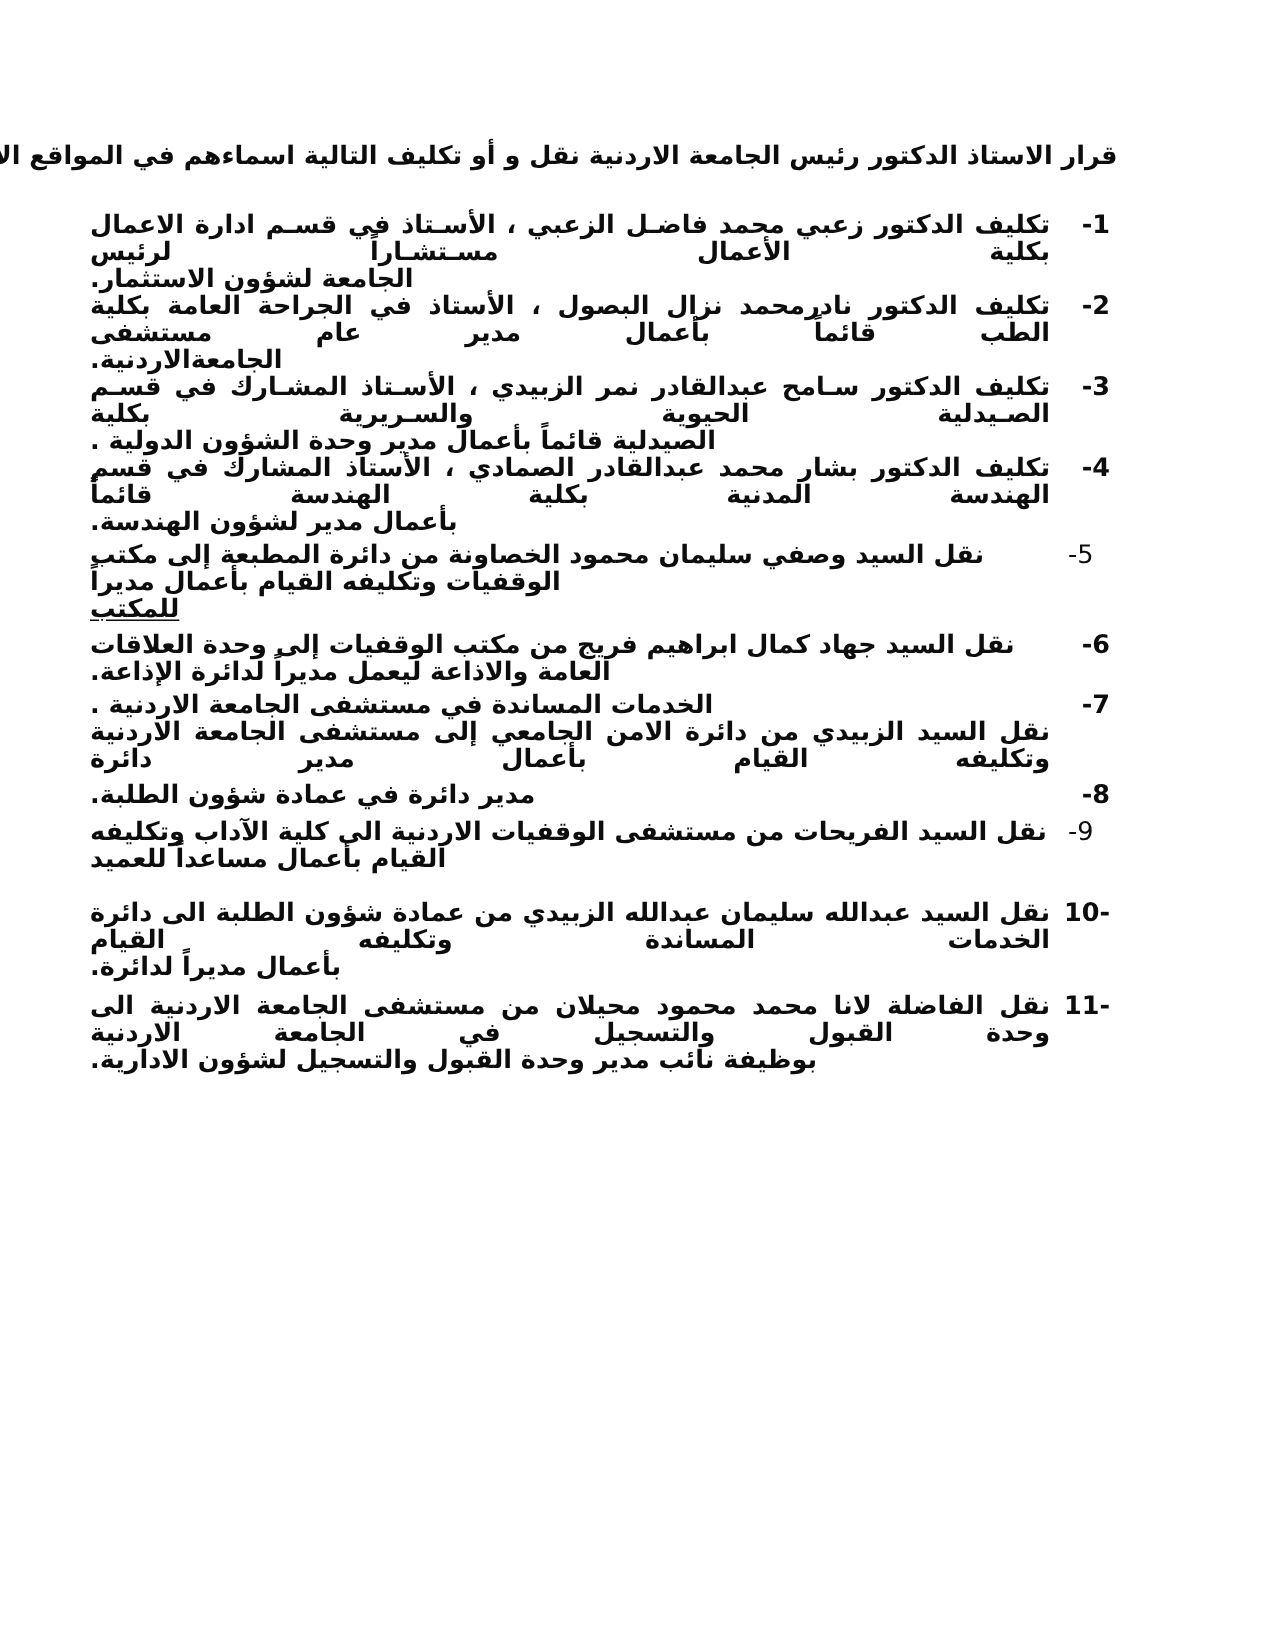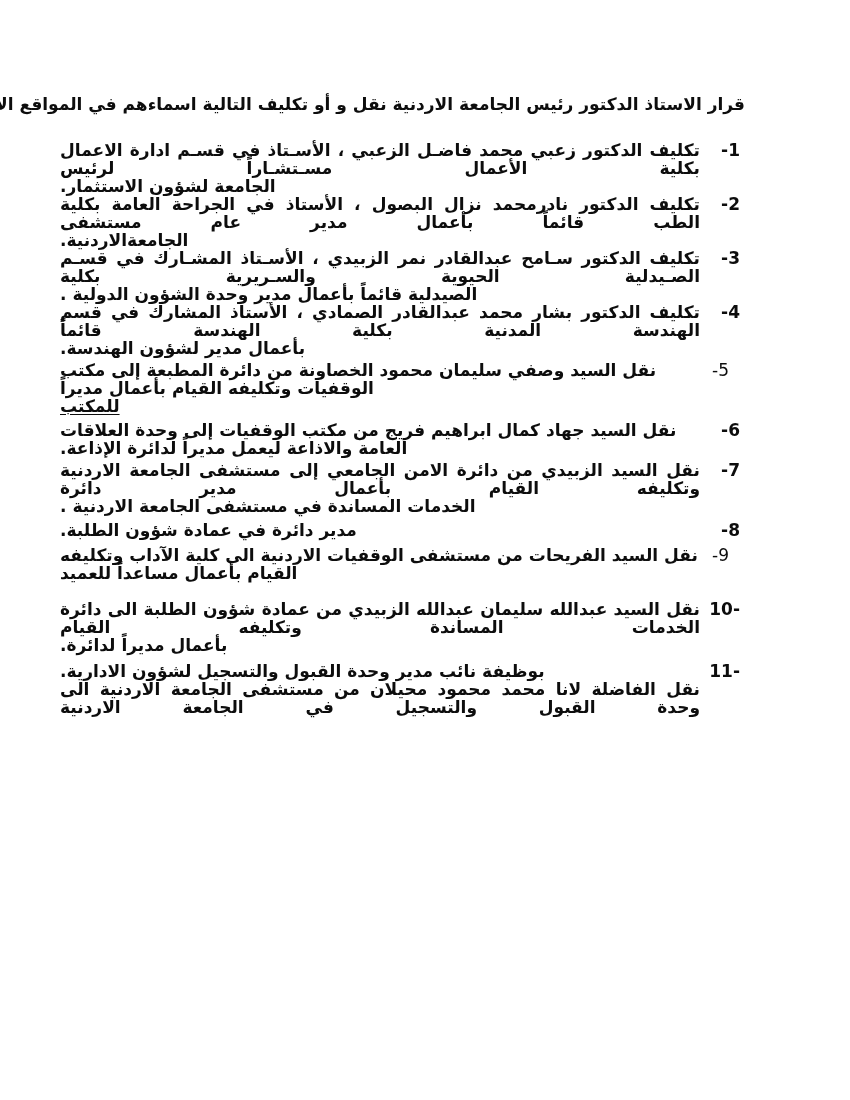--- a/index.html
+++ b/index.html
@@ -116,22 +116,22 @@
   <div class="item">
     <span class="num" dir="rtl">6-</span>
     <div class="txt">
             <div class="line">نقل السيد جهاد كمال ابراهيم فريج من مكتب الوقفيات إلى وحدة العلاقات العامة والاذاعة ليعمل مديراً لدائرة الإذاعة.</div>
           </div>
   </div>
 
   <div class="item">
     <span class="num" dir="rtl">7-</span>
     <div class="txt">
+            <div class="line">الخدمات المساندة في مستشفى الجامعة الاردنية .</div>
             <div class="line j">نقل السيد الزبيدي   من دائرة الامن الجامعي   إلى  مستشفى الجامعة الاردنية وتكليفه القيام بأعمال مدير دائرة</div>
-            <div class="line">الخدمات المساندة في مستشفى الجامعة الاردنية .</div>
           </div>
   </div>
 
   <div class="item">
     <span class="num" dir="rtl">8-</span>
     <div class="txt">
             <div class="line">مدير دائرة في عمادة شؤون الطلبة.</div>
           </div>
   </div>
 
@@ -146,19 +146,19 @@
     <span class="num" dir="ltr">10-</span>
     <div class="txt">
             <div class="line j">نقل السيد عبدالله سليمان عبدالله الزبيدي من  عمادة شؤون الطلبة  الى دائرة الخدمات المساندة  وتكليفه القيام</div>
             <div class="line">بأعمال مديراً لدائرة.</div>
           </div>
   </div>
 
   <div class="item">
     <span class="num" dir="ltr">11-</span>
     <div class="txt">
+            <div class="line j">نقل  الفاضلة لانا محمد محمود محيلان من مستشفى الجامعة الاردنية الى وحدة القبول والتسجيل في الجامعة الاردنية</div>
             <div class="line">بوظيفة نائب مدير وحدة القبول والتسجيل لشؤون الادارية.</div>
-            <div class="line j">نقل  الفاضلة لانا محمد محمود محيلان من مستشفى الجامعة الاردنية الى وحدة القبول والتسجيل في الجامعة الاردنية</div>
           </div>
   </div>
 </div>
   </div>
 </div>
 
 </body></html>

